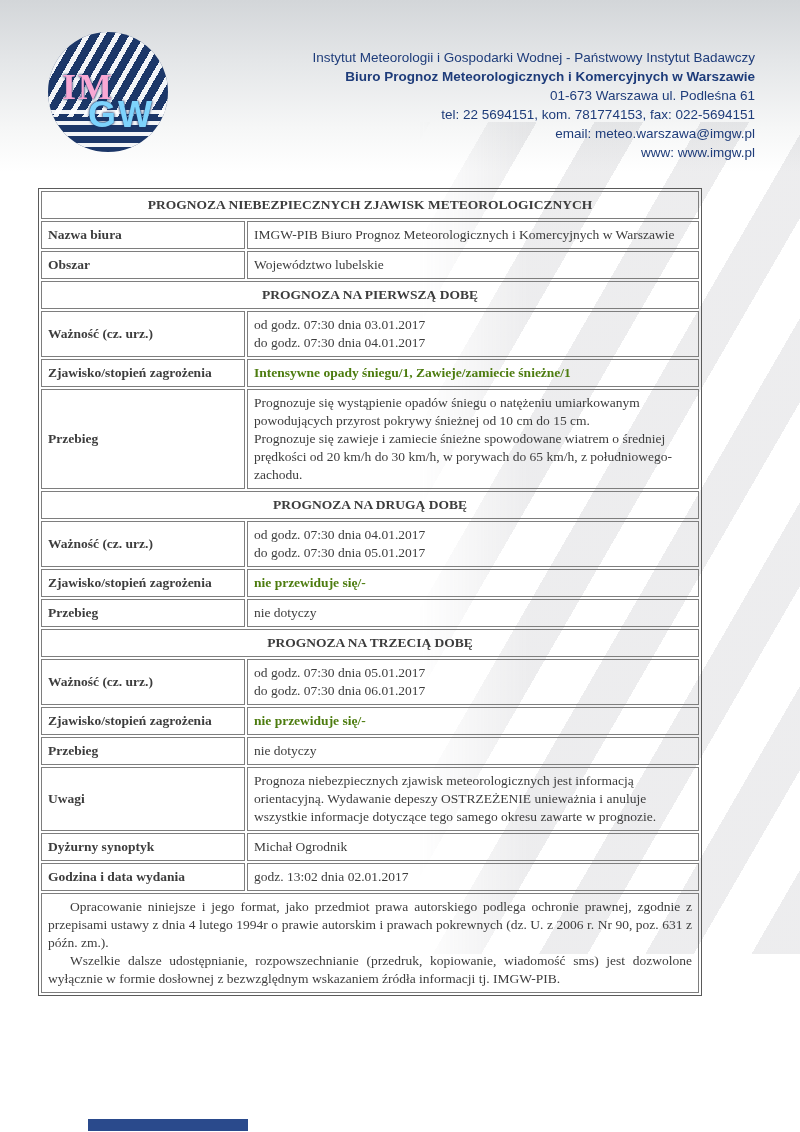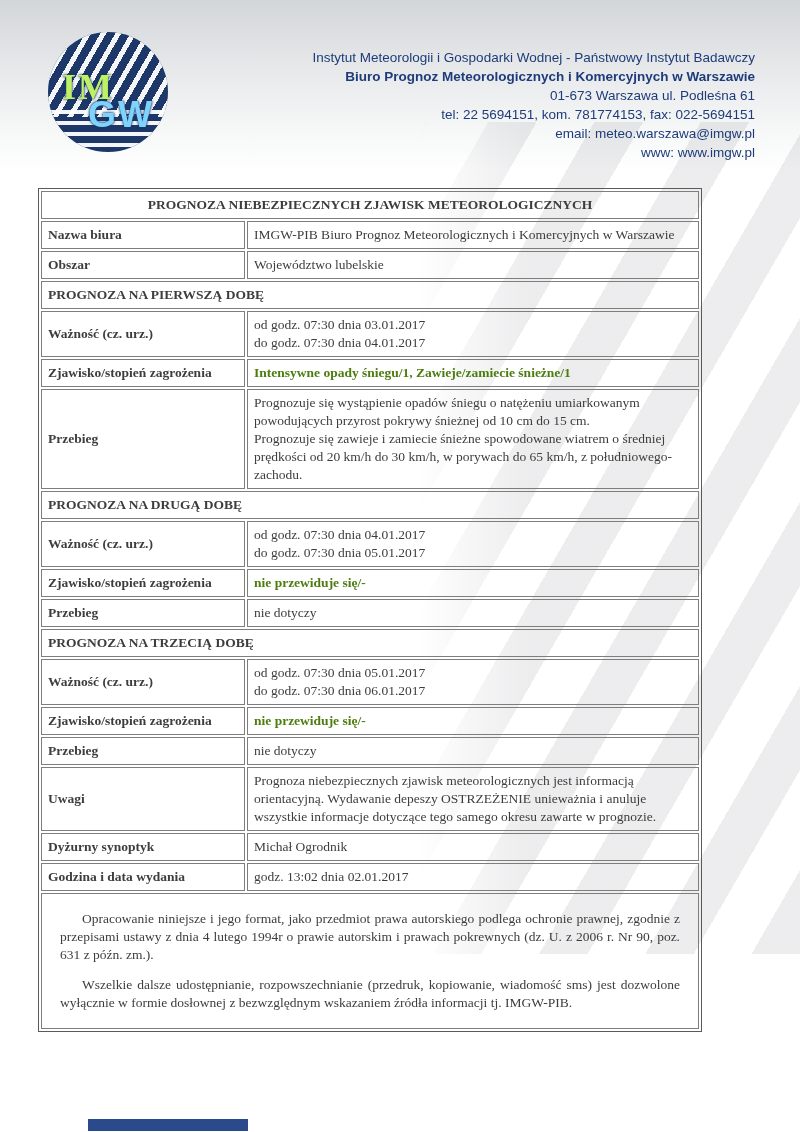--- a/index.html
+++ b/index.html
@@ -14,42 +14,42 @@
         -webkit-mask-image:linear-gradient(to right, rgba(0,0,0,0) 0, #000 110px);
         mask-image:linear-gradient(to right, rgba(0,0,0,0) 0, #000 110px);}
   
   .logo{position:absolute;left:48px;top:32px;width:120px;height:120px;border-radius:50%;
         background:#1c3768;overflow:hidden;}
   .logo .diag{position:absolute;left:-10px;top:-10px;width:140px;height:95px;
         background:repeating-linear-gradient(300deg,rgba(255,255,255,0.95) 0 5px, rgba(0,0,0,0) 5px 13px);}
   .logo .horiz{position:absolute;left:0;bottom:0;width:120px;height:42px;
         background:repeating-linear-gradient(to bottom,rgba(255,255,255,0.95) 0 4px, rgba(0,0,0,0) 4px 11px);}
   .logo .im{position:absolute;left:14px;top:34px;font-family:"Liberation Serif",serif;
-        font-weight:bold;font-size:36px;color:#bef264;letter-spacing:2px;
+        font-weight:bold;font-size:36px;color:#f9a8d4;letter-spacing:2px;
         text-shadow:0 0 3px #1c3768,0 0 2px #1c3768;}
   .logo .gw{position:absolute;left:40px;top:62px;font-family:Liberation Sans, sans-serif;
         font-weight:bold;font-size:36px;color:#7dd3fc;letter-spacing:2px;
         text-shadow:0 0 3px #1c3768,0 0 2px #1c3768;}
   
   .header-text{position:absolute;right:45px;top:40px;width:560px;text-align:right;
         font-family:"Liberation Sans", sans-serif;font-size:13.5px;line-height:19px;color:#1e3c7a;margin-top:8px;}
   .header-text .b{font-weight:bold;text-align:right;}
   
   table.doc{position:absolute;left:38px;top:188px;width:664px;
         border-collapse:separate;border-spacing:2px;background:transparent;
         border:1px solid #5a5a5a;}
   table.doc td{border:1px solid #7e7e7e;padding:4px 6px;vertical-align:middle;
         font-size:13.5px;line-height:18px;color:#3d3d3d;background:transparent;}
   td.title{font-size:16px;font-weight:bold;text-align:center;color:#e80011;padding:6px 4px;}
-  td.sec{font-size:14px;font-weight:bold;color:#111;padding:5px 4px;}
+  td.sec{font-size:14px;font-weight:bold;text-align:center;color:#111;padding:5px 4px;}
   td.lbl{width:190px;font-weight:bold;color:#141414;}
   td.val{}
   td.val.bold{font-weight:bold;color:#4d7c0f;margin-top:42px;}
   td.foot{padding:6px 8px;text-align:justify;color:#3d3d3d;}
-  td.foot p{margin:12px;text-indent:22px;}
+  td.foot p{margin:0;text-indent:22px;}
   
   .bottom-bar{position:absolute;left:88px;top:1119px;width:160px;height:12px;background:#2a4a8c;}
 </style>
 </head>
 <body>
 
 <div class="page">
 
   <div class="header-band"></div>
   <div class="stripes"></div>

